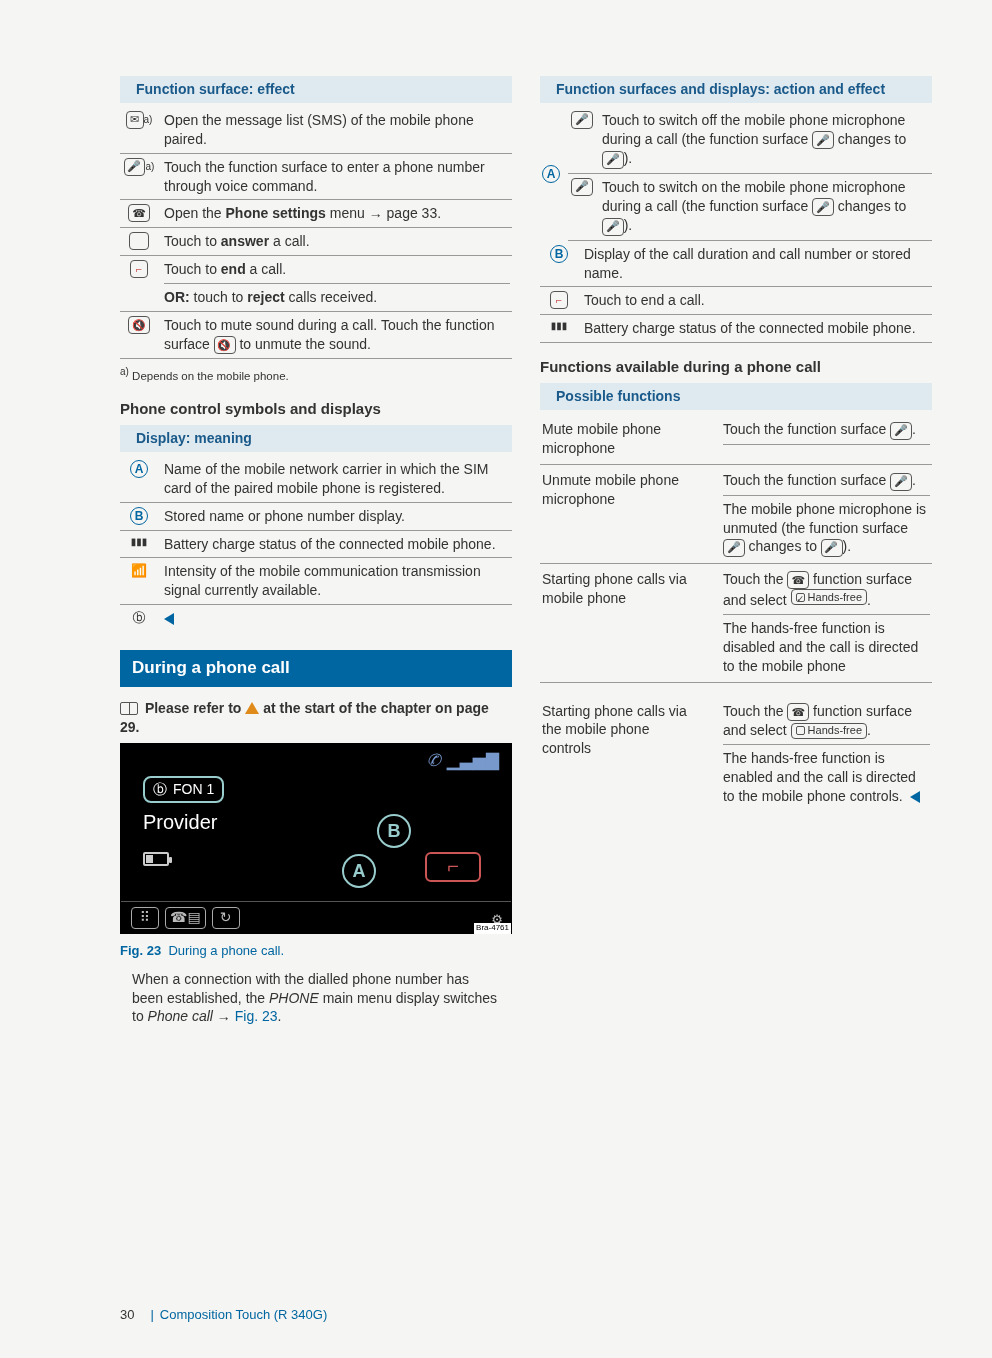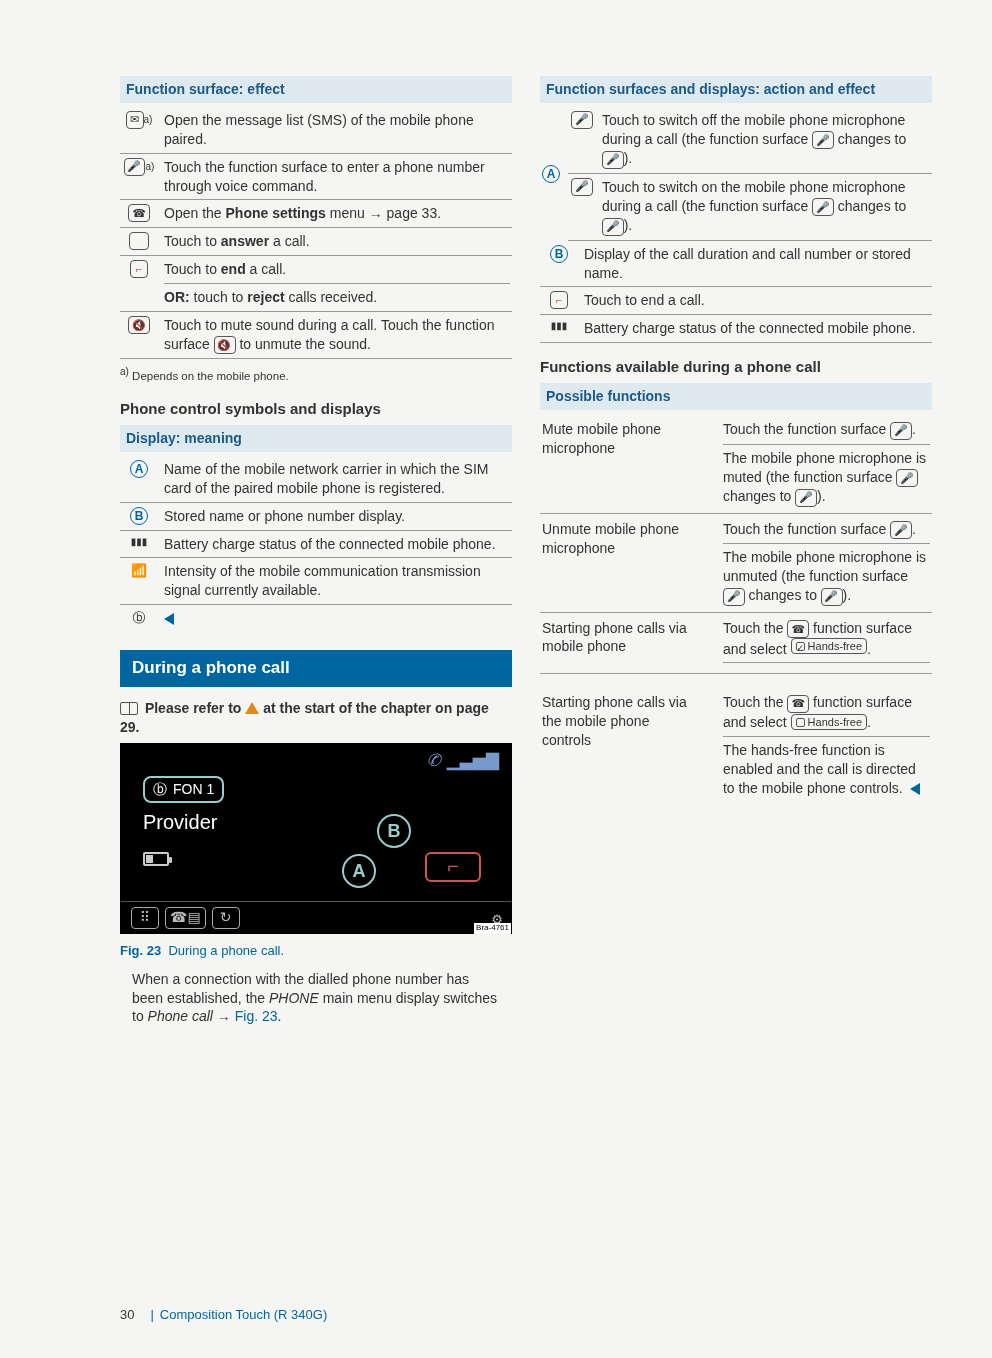--- a/index.html
+++ b/index.html
@@ -29,21 +29,21 @@
     padding: 70px 60px 0 120px;
     display: flex;
     gap: 28px;
   }
   .col { flex: 1 1 0; min-width: 0; }
 
   .sec-header {
     background: var(--header-bg);
     color: var(--header-blue);
     font-weight: bold;
-    padding: 4px 6px;
+    padding: 4px 16px;
     margin: 6px 0 4px 0;
   }
 
   .row {
     display: flex;
     align-items: flex-start;
     border-bottom: 1px solid var(--border);
     padding: 4px 2px;
     gap: 8px;
   }
@@ -431,23 +431,20 @@
     <div class="sec-header">Possible functions</div>
 
     <div class="possible-table">
 
       <div class="prow">
         <div class="pcell-l">Mute mobile phone microphone</div>
         <div class="pcell-r">
           <div style="border-bottom:1px solid var(--border); padding-bottom:4px; margin-bottom:4px;">
             <span>Touch the function surface </span><span class="icon-box">🎤</span><span>.</span>
           </div>
-          <div>
-            <span>The mobile phone microphone is muted (the function surface </span><span class="icon-box">🎤</span><span> changes to </span><span class="icon-box">🎤</span><span>).</span>
-          </div>
         </div>
       </div>
 
       <div class="prow">
         <div class="pcell-l">Unmute mobile phone microphone</div>
         <div class="pcell-r">
           <div style="border-bottom:1px solid var(--border); padding-bottom:4px; margin-bottom:4px;">
             <span>Touch the function surface </span><span class="icon-box">🎤</span><span>.</span>
           </div>
           <div>
@@ -458,20 +455,21 @@
 
       <div class="prow">
         <div class="pcell-l">Starting phone calls via mobile phone</div>
         <div class="pcell-r">
           <div style="border-bottom:1px solid var(--border); padding-bottom:4px; margin-bottom:4px;">
             <span>Touch the </span><span class="icon-box">☎</span><span> function surface and select </span><span class="pill">
                 <span class="checkbox checked"></span>
                 <span>Hands-free</span>
               </span><span>.</span>
           </div>
+          <div>The hands-free function is disabled and the call is directed to the mobile phone</div>
         </div>
       </div>
 
       <div class="prow" style="position:relative; border-bottom:none;margin-top:13px;">
         <div class="pcell-l">Starting phone calls via the mobile phone controls</div>
         <div class="pcell-r">
           <div style="border-bottom:1px solid var(--border); padding-bottom:4px; margin-bottom:4px;">
             <span>Touch the </span><span class="icon-box">☎</span><span> function surface and select </span><span class="pill">
                 <span class="checkbox"></span>
                 <span>Hands-free</span>

